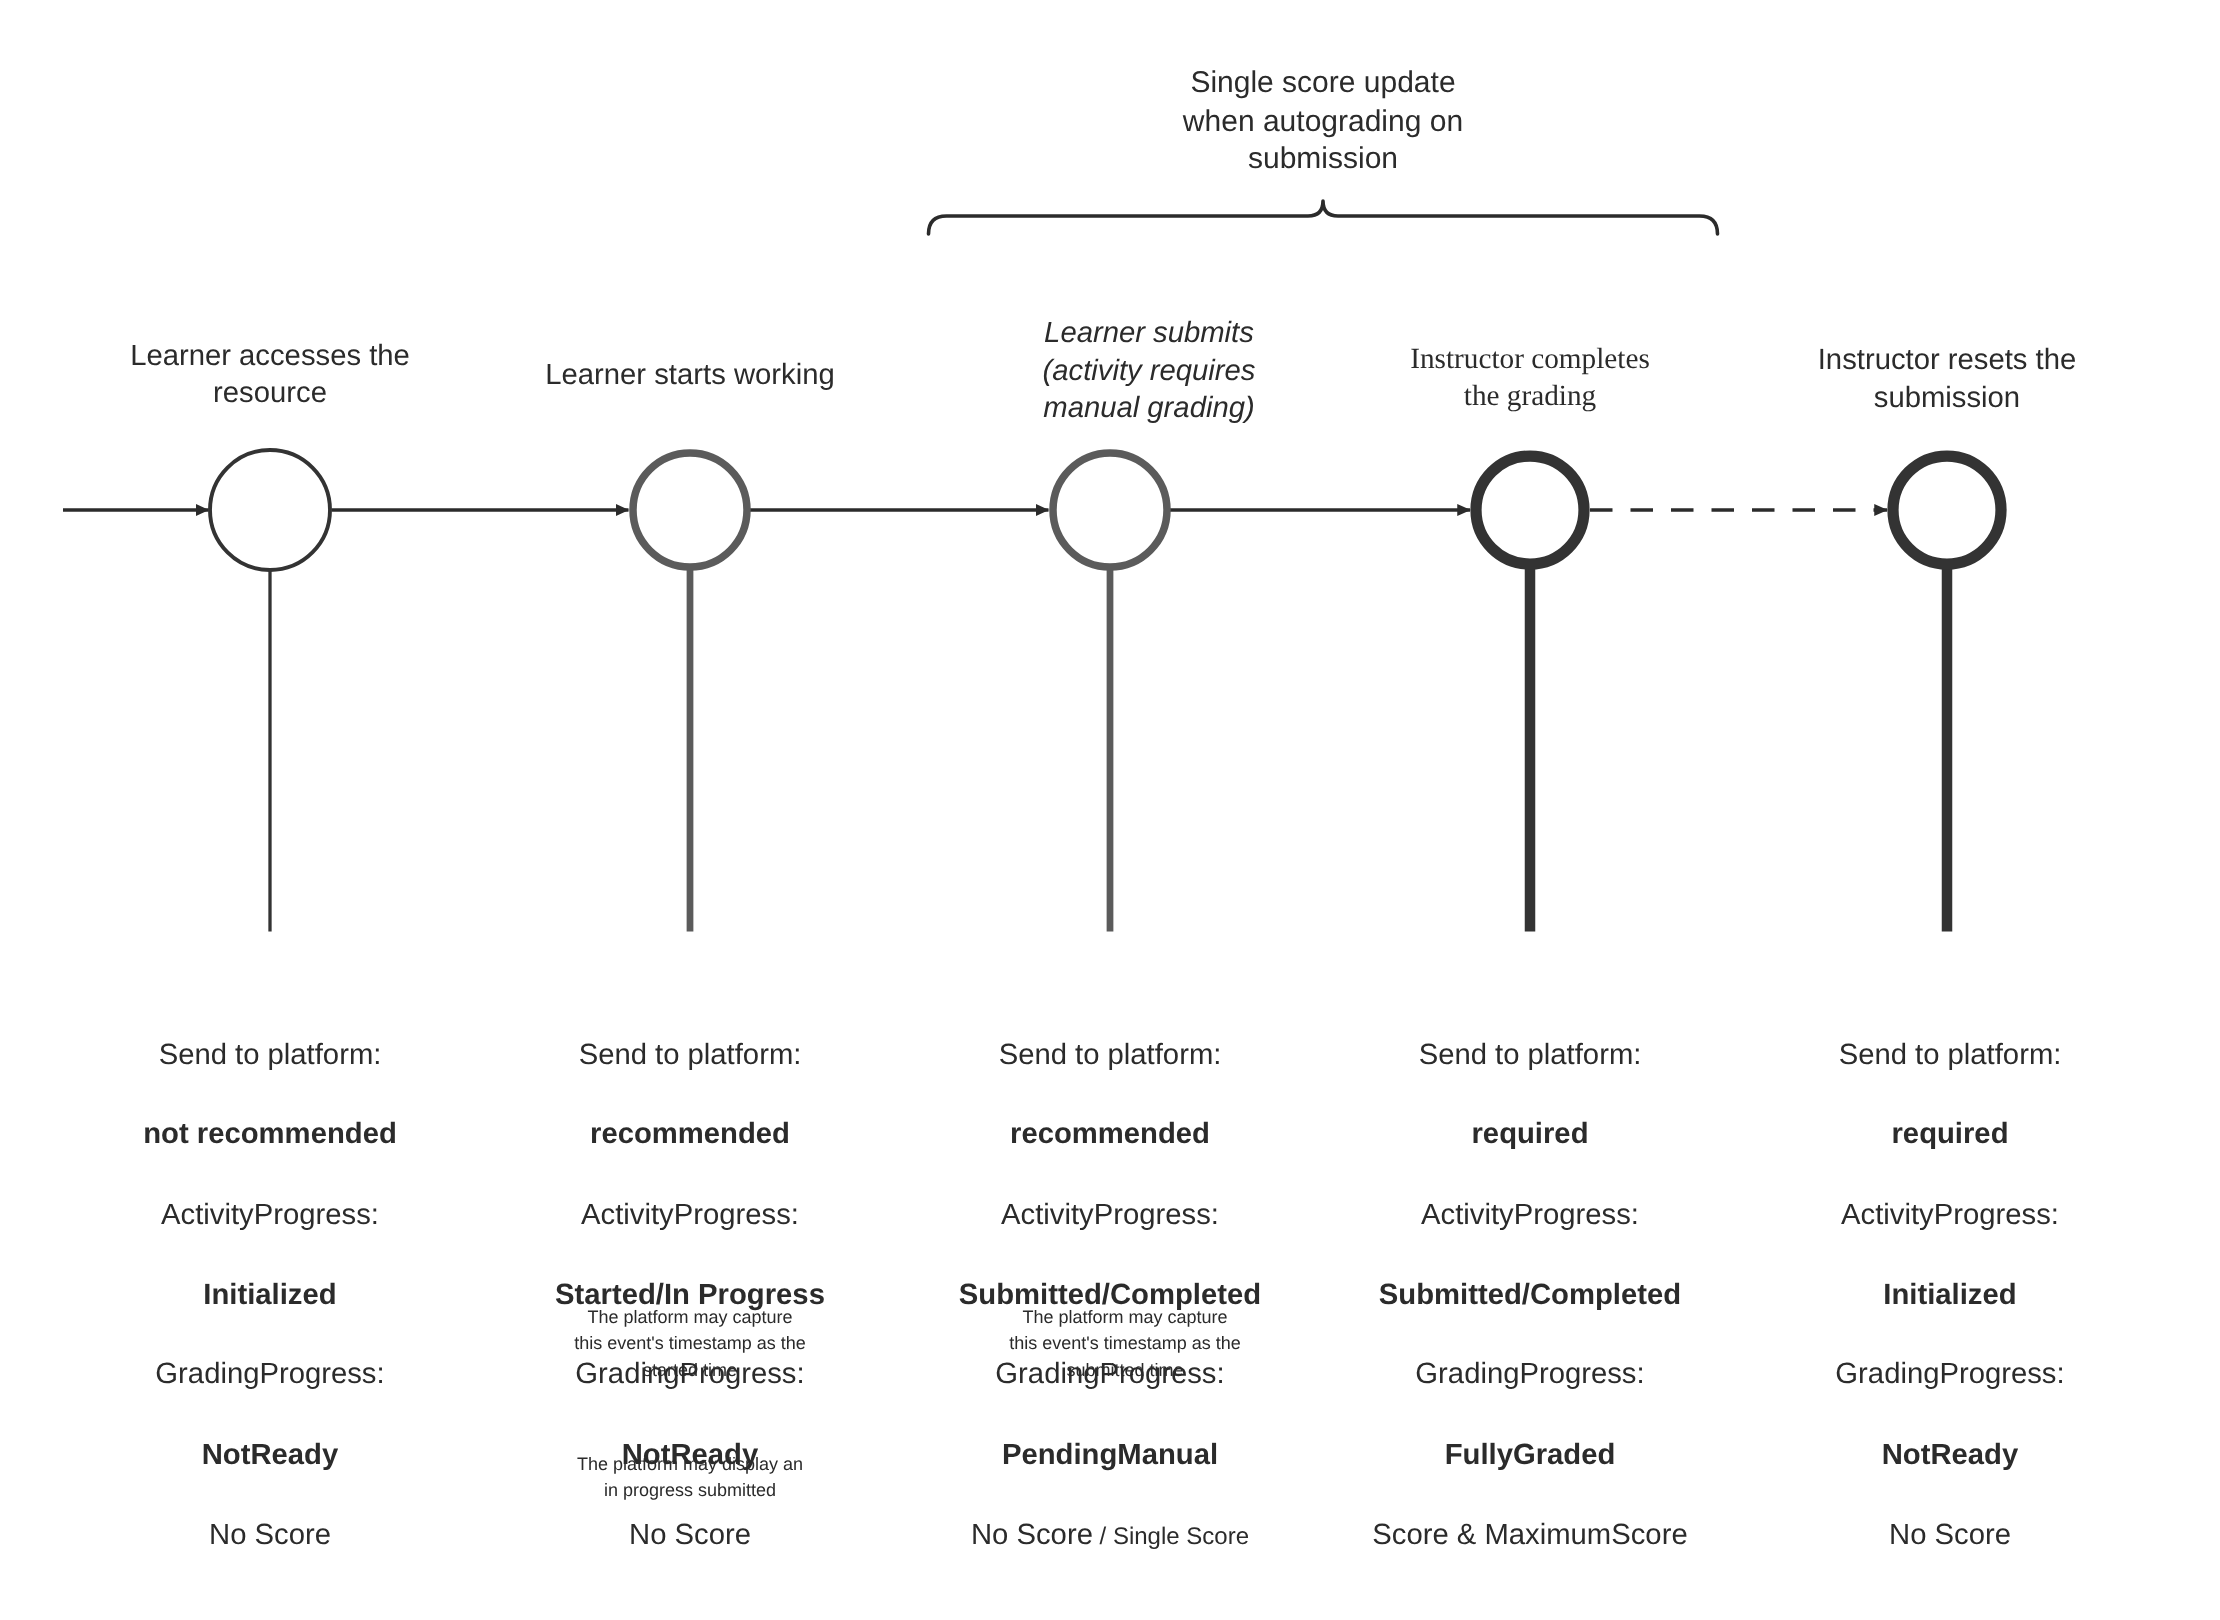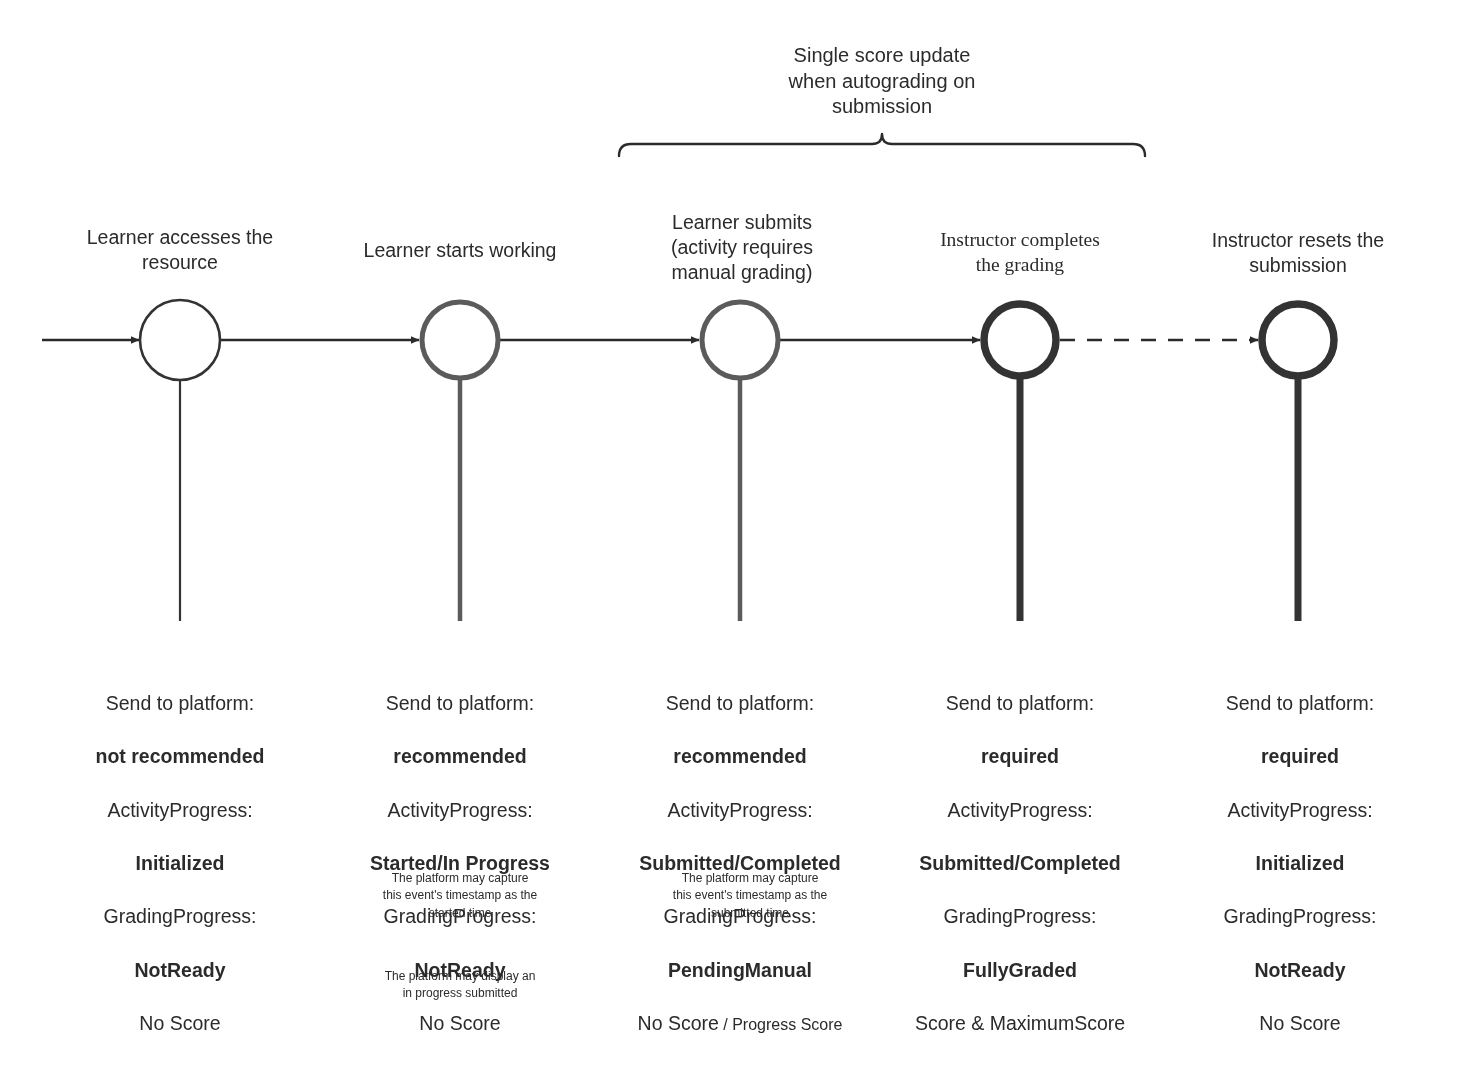--- a/index.html
+++ b/index.html
@@ -44,21 +44,21 @@
     left: 702px;
     top: 43px;
   }
   
   .event-title {
     font-size: 19.5px;
     width: 300px;
   }
   .et1 { left: 30px;   top: 225px; }
   .et2 { left: 310px;  top: 238px; }
-  .et3 { left: 592px;  top: 210px; }
+  .et3 { left: 616px;  top: 210px; font-style: italic; }
   .et4 { left: 870px;  top: 228px; font-family: Liberation Serif, serif; }
   .et5 { left: 1148px; top: 228px; }
 
   
   .state-block {
     font-size: 19.5px;
     width: 330px;
     line-height: 1.37;
   }
   .sb1 { left: 15px;   top: 663px; }
@@ -162,21 +162,21 @@
     <div><span>No Score</span><span class="small"></span></div>
   </div>
 
   <div class="txt state-block sb3">
     <div>Send to platform:</div>
     <div class="b">recommended</div>
     <div>ActivityProgress:</div>
     <div class="b">Submitted/Completed</div>
     <div>GradingProgress:</div>
     <div class="b">PendingManual</div>
-    <div><span>No Score</span><span class="small"> / Progress Score</span></div>
+    <div><span>No Score</span><span class="small"> / Single Score</span></div>
   </div>
 
   <div class="txt state-block sb4">
     <div>Send to platform:</div>
     <div class="b">required</div>
     <div>ActivityProgress:</div>
     <div class="b">Submitted/Completed</div>
     <div>GradingProgress:</div>
     <div class="b">FullyGraded</div>
     <div><span>Score &amp; MaximumScore</span><span class="small"></span></div>

